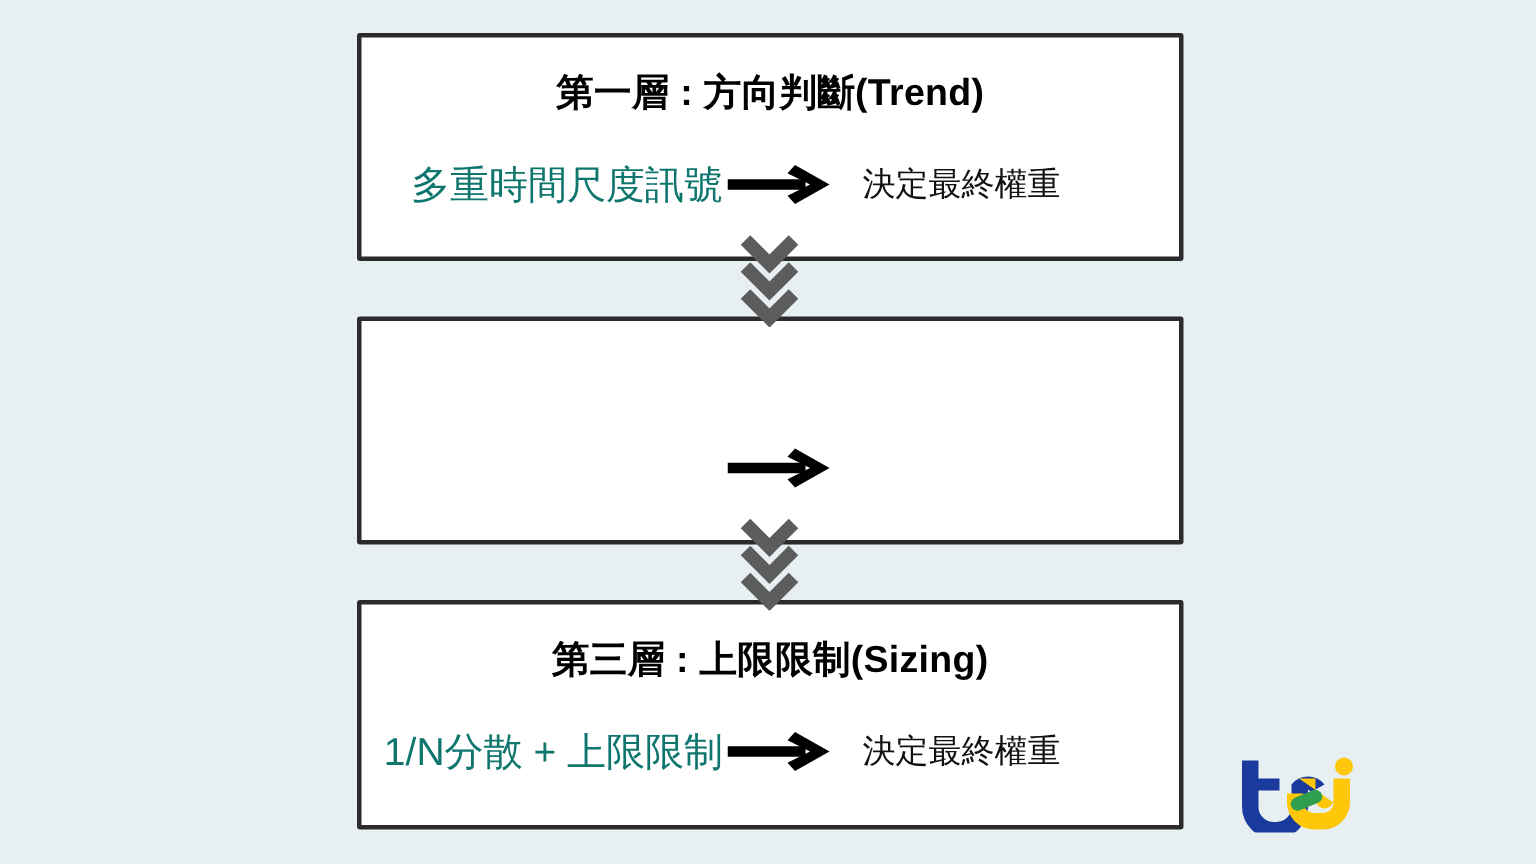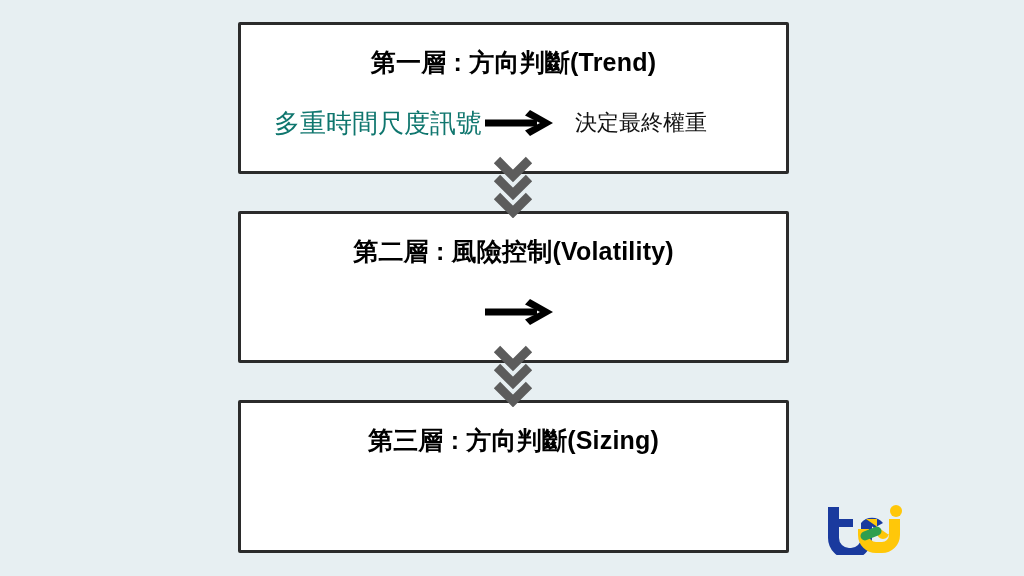--- a/index.html
+++ b/index.html
@@ -130,21 +130,20 @@
     <svg width="48" height="62" viewBox="0 0 48 62" aria-hidden="true">
       <g fill="none" stroke="#5c5c5c" stroke-width="9" stroke-linecap="butt" stroke-linejoin="miter">
         <polyline points="8,4 24,20 40,4"></polyline>
         <polyline points="8,22 24,38 40,22"></polyline>
         <polyline points="8,40 24,56 40,40"></polyline>
       </g>
     </svg>
   </div>
 
   <div class="layer-box l2">
-    <div class="layer-title">第二層 : 風險控制(Volatility)</div>
     <div class="layer-row">
       <div class="row-arrow">
         <svg width="72" height="30" viewBox="0 0 72 30" aria-hidden="true">
           <rect x="0" y="11.5" width="52" height="7" fill="#000000"></rect>
           <path d="M45 2 L68 15 L45 28 L40 22.5 L55 15 L40 7.5 Z" fill="#000000"></path>
         </svg>
       </div>
     </div>
   </div>
 
@@ -152,21 +151,31 @@
     <svg width="48" height="62" viewBox="0 0 48 62" aria-hidden="true">
       <g fill="none" stroke="#5c5c5c" stroke-width="9" stroke-linecap="butt" stroke-linejoin="miter">
         <polyline points="8,4 24,20 40,4"></polyline>
         <polyline points="8,22 24,38 40,22"></polyline>
         <polyline points="8,40 24,56 40,40"></polyline>
       </g>
     </svg>
   </div>
 
   <div class="layer-box l3">
-    <div class="layer-title">第三層 : 方向判斷(Sizing)</div>
+    <div class="layer-title">第三層 : 上限限制(Sizing)</div>
+    <div class="layer-row">
+      <div class="row-left">1/N分散 + 上限限制</div>
+      <div class="row-arrow">
+        <svg width="72" height="30" viewBox="0 0 72 30" aria-hidden="true">
+          <rect x="0" y="11.5" width="52" height="7" fill="#000000"></rect>
+          <path d="M45 2 L68 15 L45 28 L40 22.5 L55 15 L40 7.5 Z" fill="#000000"></path>
+        </svg>
+      </div>
+      <div class="row-right">決定最終權重</div>
+    </div>
   </div>
 
 </div>
 
 <div id="logo">
   <svg width="84" height="52" viewBox="0 0 84 52" aria-hidden="true">
 
     <path d="M6 4 h11 v12 h14 v8 h-14 v11 a10 10 0 0 0 10 10 h2 a10 10 0 0 0 10 -10 v-15 h11 v15 a21 21 0 0 1 -21 21 h-2 a21 21 0 0 1 -21 -21 v-31 z" fill="#1a3a9e"></path>
 
     <path d="M39 20 a14 14 0 0 1 22 0 l-9 5 a5 5 0 0 0 -8 0 z" fill="#1a3a9e"></path>

